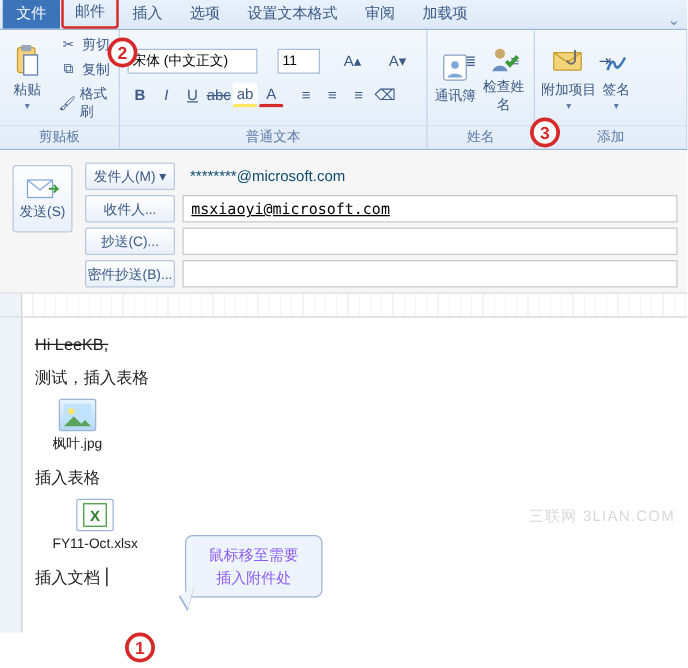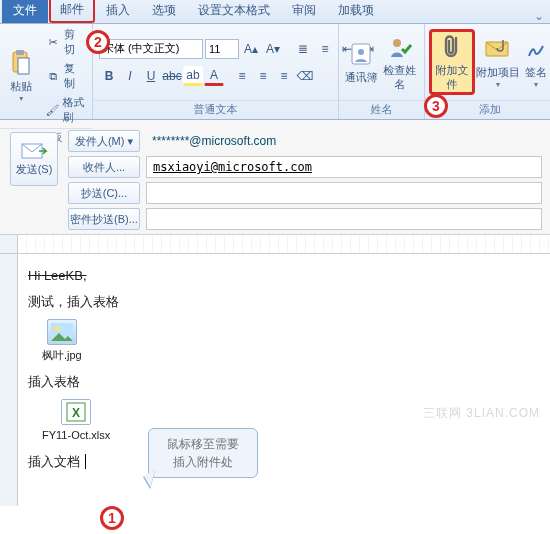--- a/index.html
+++ b/index.html
@@ -20,21 +20,21 @@
 
   .big-btn { display: flex; flex-direction: column; align-items: center; justify-content: center; width: 44px; height: 66px; border-radius: 3px; cursor: pointer; font-size: 11px; color: #3b5a85; text-align: center; line-height: 1.2; }
   .big-btn .ic { width: 28px; height: 28px; margin-bottom: 3px; display: flex; align-items: center; justify-content: center; }
   .big-btn .dd { font-size: 8px; color: #5d7ba6; margin-top: 1px; }
 
   .mini-col { display: flex; flex-direction: column; gap: 2px; }
   .mini { display: flex; align-items: center; gap: 3px; font-size: 11px; color: #3b5a85; padding: 1px 3px; cursor: pointer; }
   .mini .ic { width: 16px; height: 16px; display: inline-flex; align-items: center; justify-content: center; }
 
   
-  .font-group .row1 { display: flex; gap: 2px; }
+  .font-group .row1 { display: flex; gap: 16px; }
   .font-group select, .font-group .fake-select { height: 20px; font-size: 11px; border: 1px solid #a8bdd9; background: #fff; }
   .font-name { width: 104px; padding: 0 3px; }
   .font-size { width: 34px; padding: 0 3px; }
   .icon-btn { width: 20px; height: 20px; border: 1px solid transparent; display: inline-flex; align-items: center; justify-content: center; font-size: 12px; color: #3b5a85; cursor: pointer; border-radius: 2px; }
   .font-group .row2 { display: flex; gap: 1px; margin-top: 3px; }
   .bold { font-weight: bold; } .ital { font-style: italic; } .under { text-decoration: underline; }
 
   .attach-hi { border: 3px solid #d62a2a; border-radius: 4px; background: #fde9a6; }
 
   
@@ -57,21 +57,21 @@
   .body-area { display: flex; height: 252px; }
   .body-gutter { width: 18px; background: #eef3fa; border-right: 1px solid #ccc; }
   .editor { flex: 1; padding: 6px 10px; font-size: 13px; color: #222; position: relative; line-height: 1.5; }
   .editor p { margin: 6px 0; }
   .att-obj { display: inline-flex; flex-direction: column; align-items: center; margin: 2px 0 2px 14px; }
   .att-obj .thumb { width: 30px; height: 26px; border: 1px solid #9cb4d6; background: linear-gradient(#e6f3ff,#b6d8f2); margin-bottom: 2px; border-radius: 2px; display:flex; align-items:center; justify-content:center; }
   .att-obj .cap { font-size: 11px; }
   .watermark { position: absolute; right: 10px; top: 150px; color: #d9d9d9; font-size: 12px; letter-spacing: 1px; }
 
   
-  .callout { position: absolute; left: 130px; top: 174px; width: 110px; padding: 6px 8px; background: #eef4fb; border: 1px solid #9cb4d6; border-radius: 6px; font-size: 12px; text-align: center; color: #737373; }
+  .callout { position: absolute; left: 130px; top: 174px; width: 110px; padding: 6px 8px; background: #eef4fb; border: 1px solid #9cb4d6; border-radius: 6px; font-size: 12px; text-align: center; color: #8b5cf6; }
   .callout::before { content: ""; position: absolute; left: -16px; bottom: -10px; width: 0; height: 0; border: 10px solid transparent; border-right-color: #9cb4d6; transform: rotate(15deg); }
   .callout::after { content: ""; position: absolute; left: -14px; bottom: -8px; width: 0; height: 0; border: 9px solid transparent; border-right-color: #eef4fb; transform: rotate(15deg); }
 
   
   .step { position: absolute; width: 24px; height: 24px; border: 3px solid #d62a2a; border-radius: 50%; background: #fff; color: #d62a2a; font-weight: bold; font-size: 14px; display: flex; align-items: center; justify-content: center; z-index: 50; }
 
   
   svg { overflow: visible; }
 </style>
 </head>
@@ -174,28 +174,20 @@
             </svg>
         </span>
         <span>检查姓名</span>
       </div>
     </div>
     <div class="group-label">姓名</div>
   </div>
 
   <div class="group" style="flex:1">
     <div class="group-body" style="gap:0">
-      <div class="big-btn attach-hi" style="width:46px">
-        <span class="ic">
-          <svg width="22" height="26">
-              <path d="M15 4v13a5 5 0 01-10 0V6a3.5 3.5 0 117 0v11a2 2 0 11-4 0V7" stroke="#6b6b6b" stroke-width="2.4" fill="none" stroke-linecap="round"></path>
-            </svg>
-        </span>
-        <span>附加文件</span>
-      </div>
       <div class="big-btn" style="width:46px">
         <span class="ic">
           <svg width="26" height="22">
               <rect x="1" y="4" width="22" height="14" rx="1" fill="#f2d47a" stroke="#c79a2c"></rect>
               <path d="M1 4l11 8 11-8" stroke="#c79a2c" fill="none"></path>
               <path d="M18 2v8a3 3 0 11-6 0" stroke="#6b6b6b" stroke-width="1.5" fill="none"></path>
             </svg>
         </span>
         <span>附加项目</span>
         <span class="dd">▾</span>

